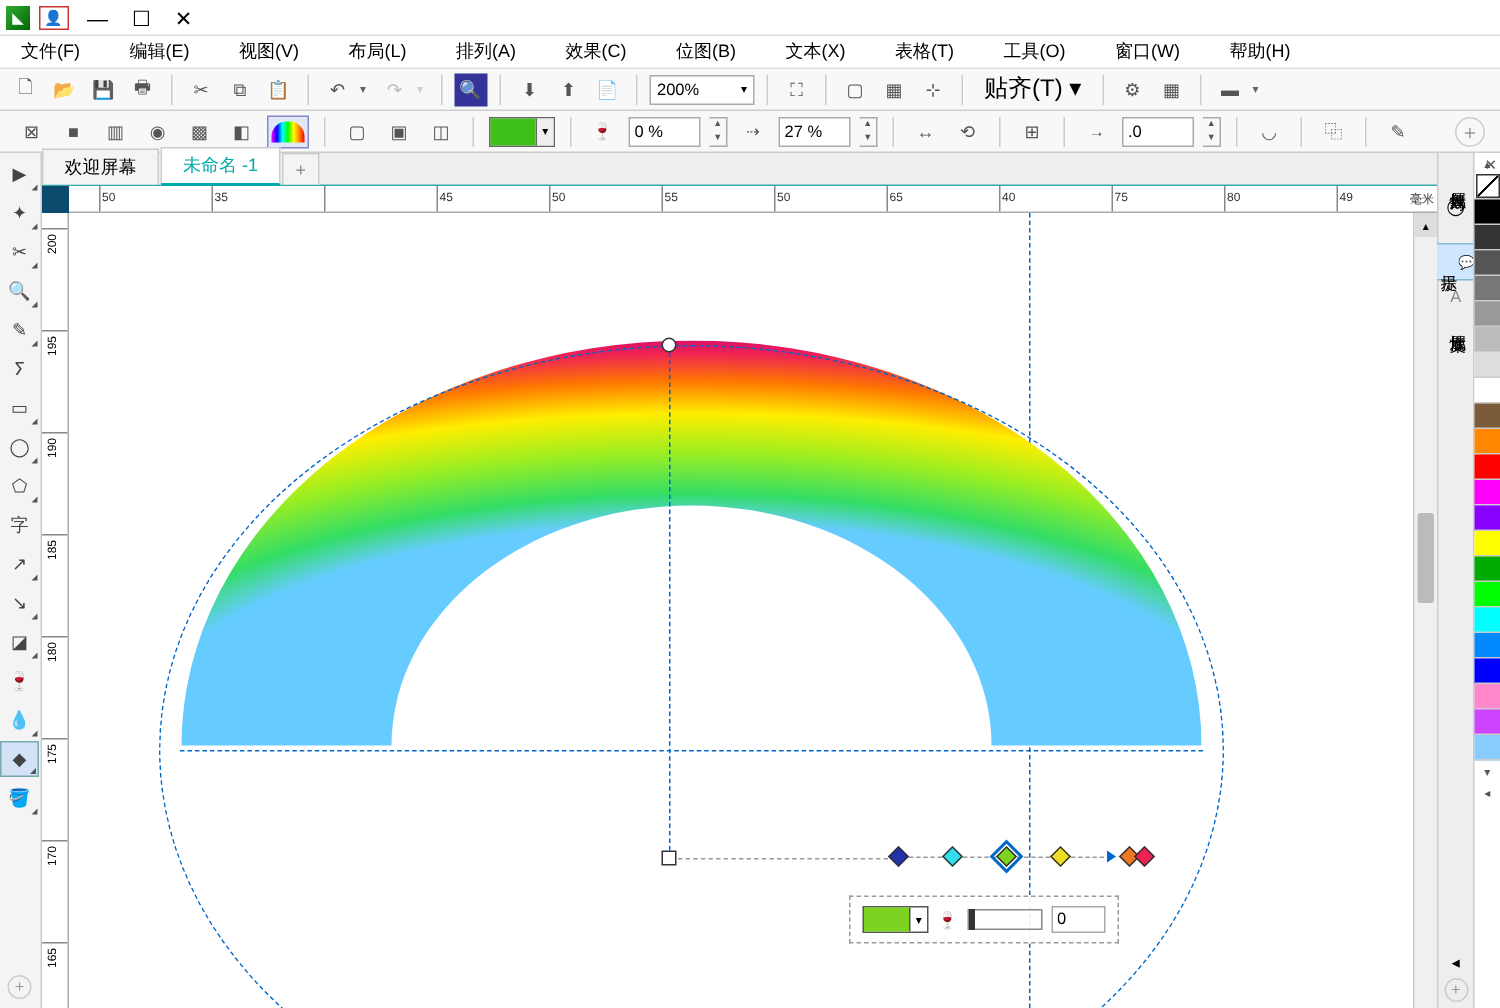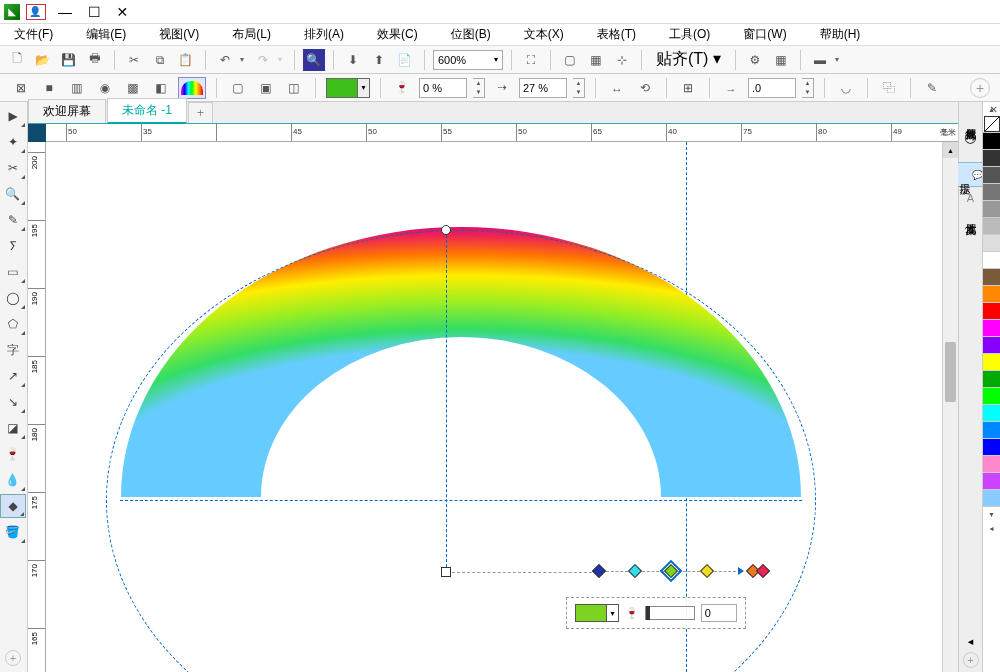--- a/index.html
+++ b/index.html
@@ -139,21 +139,21 @@
   <span class="tbtn" style="color:#bbb">↷</span>
     <span class="dd" style="color:#ccc">▾</span>
   <span class="sep"></span>
   <span class="tbtn" style="background:#339;color:#fff">🔍</span>
   <span class="sep"></span>
   <span class="tbtn">⬇</span>
   <span class="tbtn">⬆</span>
   <span class="tbtn">📄</span>
   <span class="sep"></span>
   <span class="zoom-select">
-      <span>600%</span>
+      <span>200%</span>
       <span style="font-size:8px">▾</span>
     </span>
   <span class="sep"></span>
   <span class="tbtn">⛶</span>
   <span class="sep"></span>
   <span class="tbtn">▢</span>
   <span class="tbtn">▦</span>
   <span class="tbtn">⊹</span>
   <span class="sep"></span>
   <span class="menuitem"><span>贴齐(T)</span> ▾</span>

